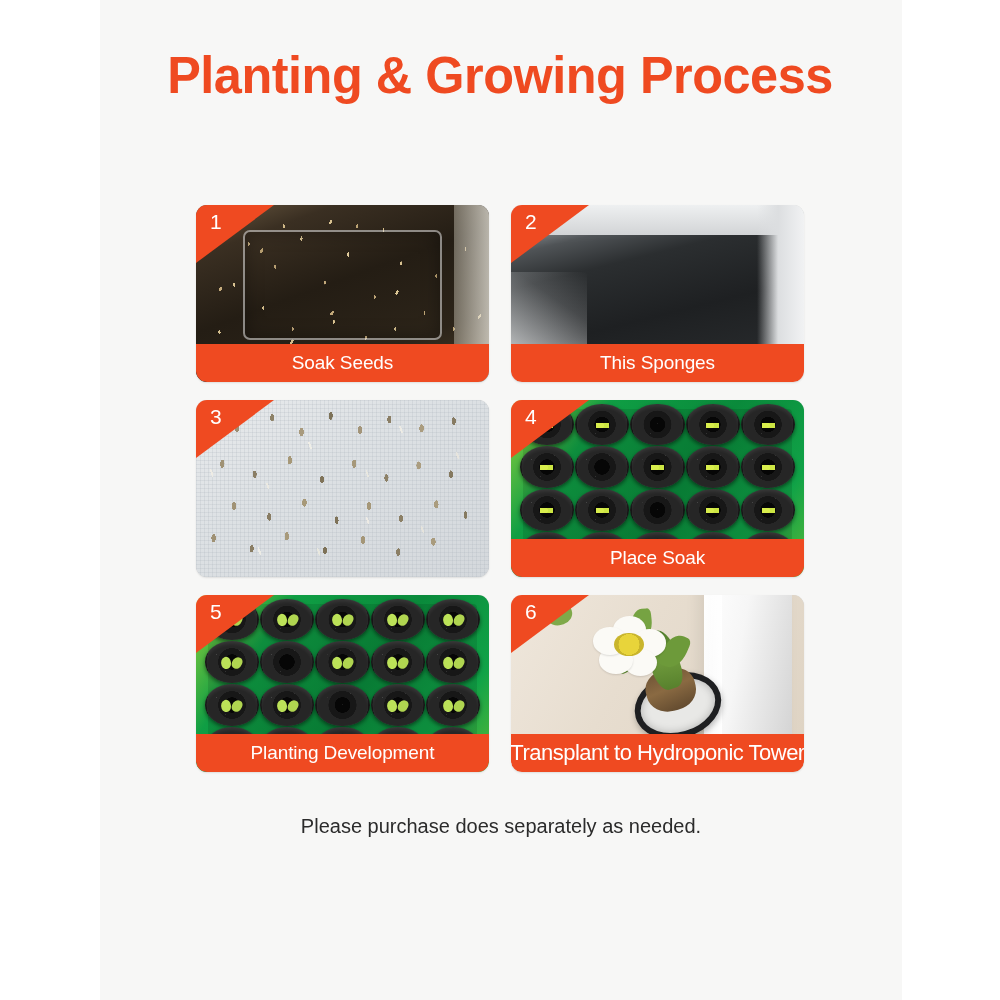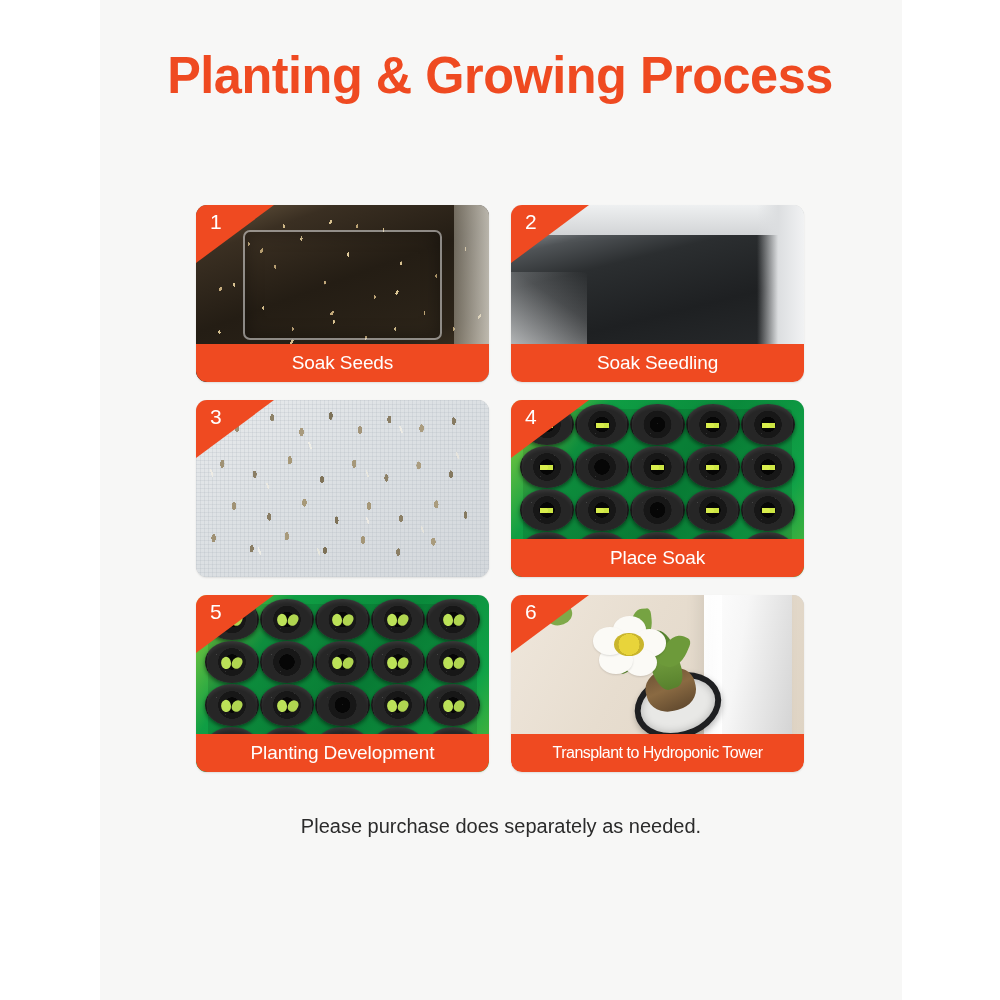--- a/index.html
+++ b/index.html
@@ -113,21 +113,21 @@
     justify-content: center;
     z-index: 5;
   }
   .caption-text {
     color: #ffffff;
     font-size: 19px;
     font-family: "Liberation Sans", sans-serif;
     white-space: nowrap;
     letter-spacing: -0.1px;
   }
-  .caption.long .caption-text { font-size: 16px; letter-spacing: -0.5px; }
+  .caption.long .caption-text { font-size: 22px; letter-spacing: -0.5px; }
 
   
   .tips {
     position: absolute;
     left: 100px;
     width: 802px;
     top: 806px;
     text-align: center;
     color: #2b2b2b;
     font-size: 20px;
@@ -424,21 +424,21 @@
           <div class="strips"></div>
         </div>
         <div class="edge-top"></div>
         <div class="edge-right"></div>
         <div class="edge-left"></div>
       </div>
       <div class="badge">
         <span class="badge-num">2</span>
       </div>
       <div class="caption">
-        <span class="caption-text">Soak Seedling</span>
+        <span class="caption-text">This Sponges</span>
       </div>
     </div>
 
     <div class="card">
       <div class="photo p3">
         <div class="tails"></div>
         <div class="sprouts"></div>
       </div>
       <div class="badge">
         <span class="badge-num">3</span>

